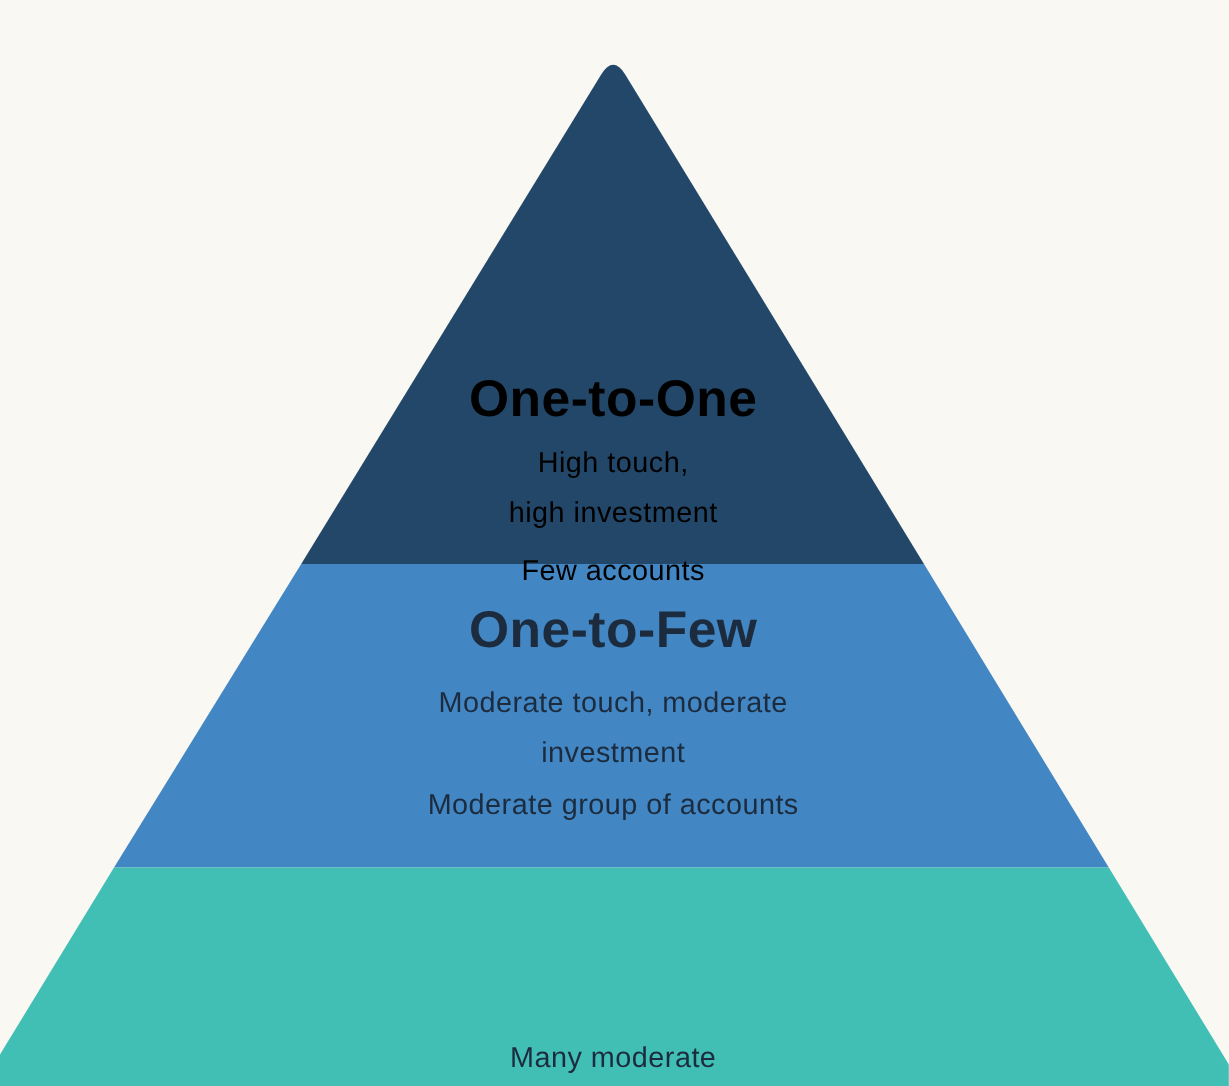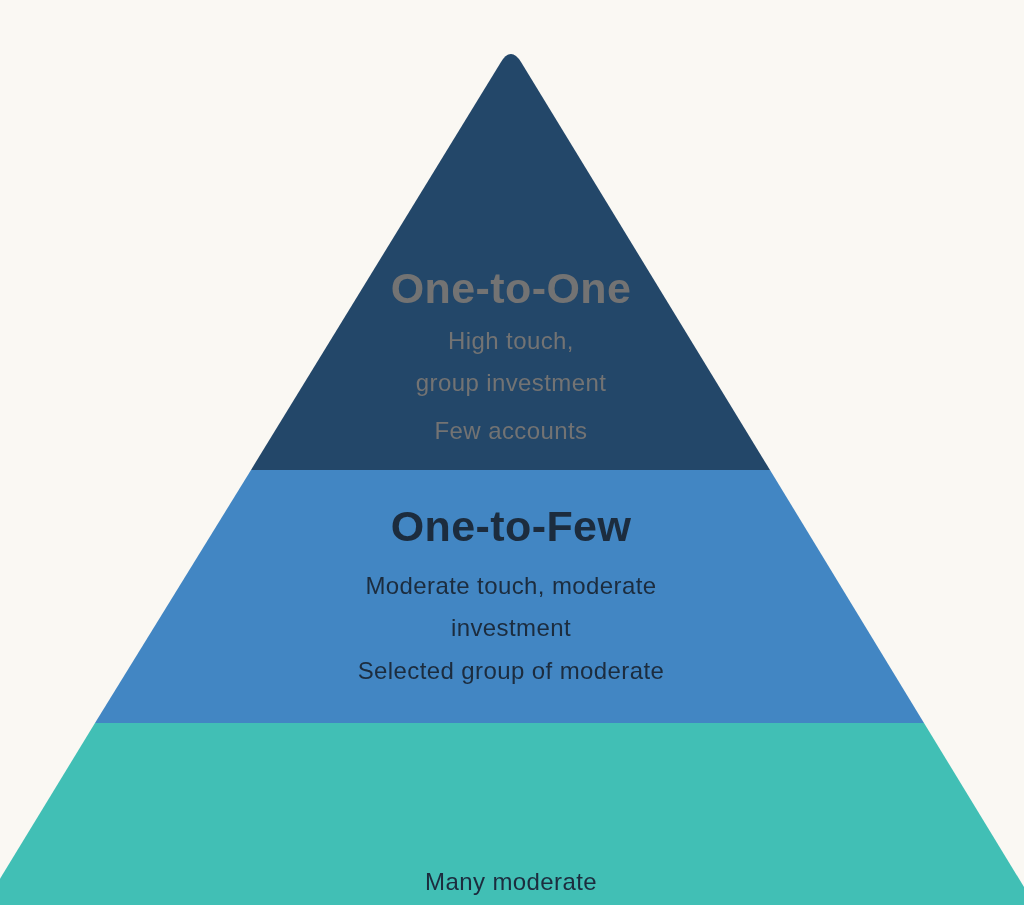--- a/index.html
+++ b/index.html
@@ -31,21 +31,21 @@
     text-align: center;
   }
   .tier-heading {
     font-size: 43px;
     font-weight: bold;
   }
   .tier-sub {
     font-size: 24px;
     font-weight: normal;
   }
-  .t1 { color: #737373; }
+  .t1 { color: #000000; margin-top: 45px; }
   .t2, .t3 { color: #1C2C3E; }
 
   .y-t1-heading  { top: 288px; }
   .y-t1-sub1     { top: 341px; }
   .y-t1-sub2     { top: 383px; }
   .y-t1-accounts { top: 431px; }
   .y-t2-heading  { top: 526px; }
   .y-t2-sub1     { top: 586px; }
   .y-t2-sub2     { top: 628px; }
   .y-t2-accounts { top: 671px; }
@@ -59,23 +59,23 @@
 <div class="canvas">
 
   <svg width="1024" height="905" viewBox="0 0 1024 905">
     <path d="M251,470 L501,62 Q511,46 521,62 L770,470 Z" fill="#234769"></path>
     <path d="M251,470 L770,470 L924,723 L95,723 Z" fill="#4286C3"></path>
     <path d="M95,723 L924,723 L1035,905 L-16,905 Z" fill="#41BFB5"></path>
   </svg>
 
   <div class="label tier-heading t1 y-t1-heading">One-to-One</div>
   <div class="label tier-sub t1 y-t1-sub1">High touch,</div>
-  <div class="label tier-sub t1 y-t1-sub2">group investment</div>
+  <div class="label tier-sub t1 y-t1-sub2">high investment</div>
   <div class="label tier-sub t1 y-t1-accounts">Few accounts</div>
 
   <div class="label tier-heading t2 y-t2-heading">One-to-Few</div>
   <div class="label tier-sub t2 y-t2-sub2">investment</div>
   <div class="label tier-sub t2 y-t2-sub1">Moderate touch, moderate</div>
-  <div class="label tier-sub t2 y-t2-accounts">Selected group of moderate</div>
+  <div class="label tier-sub t2 y-t2-accounts">Moderate group of accounts</div>
 
   <div class="label tier-sub t3 y-t3-accounts">Many moderate</div>
 
 </div>
 
 </body></html>

